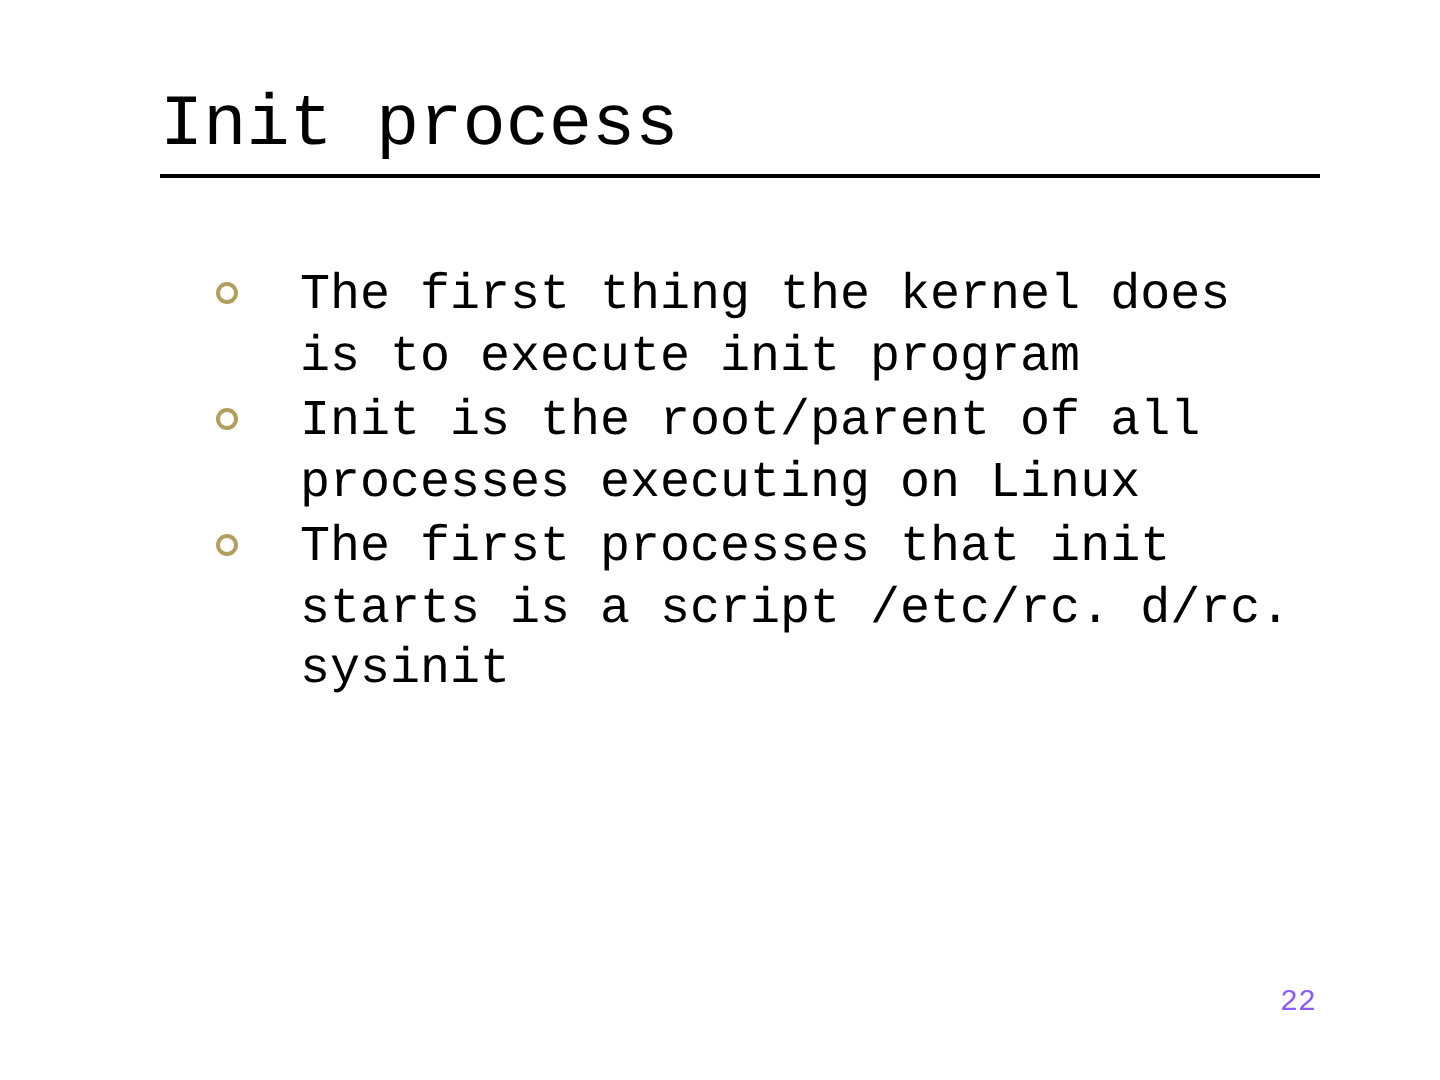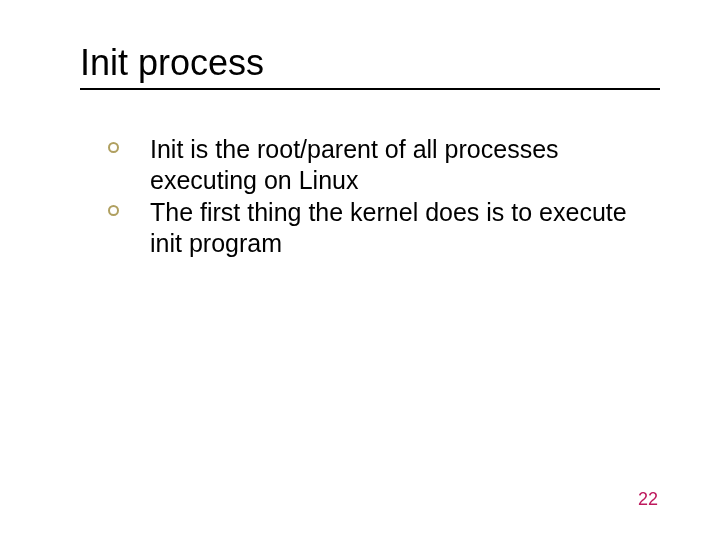--- a/index.html
+++ b/index.html
@@ -11,20 +11,21 @@
     font-family: Verdana, Geneva, sans-serif;
     color: #000;
     overflow: hidden;
   }
   .slide {
     box-sizing: border-box;
     width: 720px;
     height: 540px;
     padding: 42px 60px 30px 80px;
     position: relative;
+    font-family: Liberation Mono, monospace;
   }
   .title {
     font-size: 36px;
     font-weight: 400;
     margin: 0 0 4px 0;
     letter-spacing: 0px;
   }
   .rule {
     border: none;
     border-top: 2px solid #000;
@@ -51,28 +52,29 @@
     width: 11px;
     height: 11px;
     border: 2px solid #b0a060;
     border-radius: 50%;
     box-sizing: border-box;
   }
   .pagenum {
     position: absolute;
     right: 62px;
     bottom: 30px;
-    font-size: 18px;
-    color: #be185d;
+    font-size: 15px;
+    color: #8b5cf6;
   }
 </style>
 </head>
 <body>
 
 <div class="slide">
   <h1 class="title">Init process</h1>
   <hr class="rule">
   <ul class="body">
+    <li>The first thing the kernel does is to execute init program</li>
     <li>Init is the root/parent of all processes executing on Linux</li>
-    <li>The first thing the kernel does is to execute init program</li>
+    <li>The first processes that init starts is a script /etc/rc. d/rc. sysinit</li>
   </ul>
   <div class="pagenum">22</div>
 </div>
 
 </body></html>

